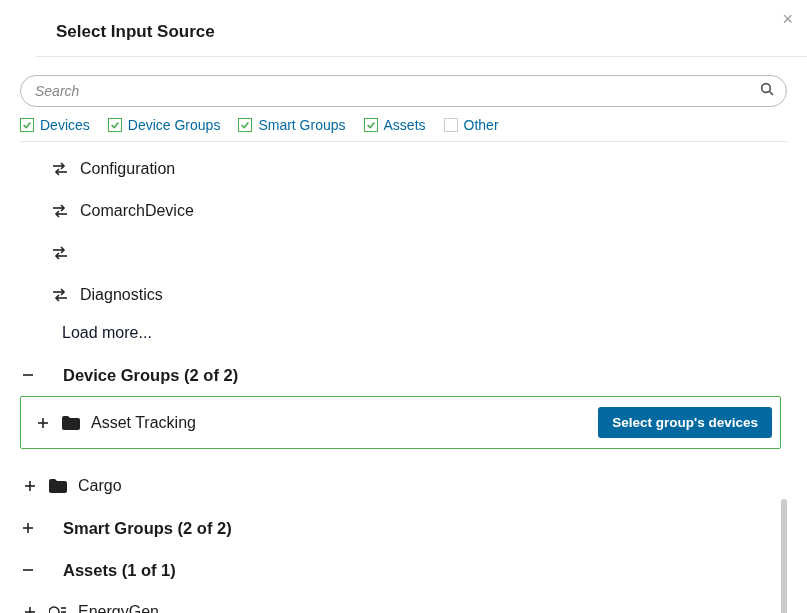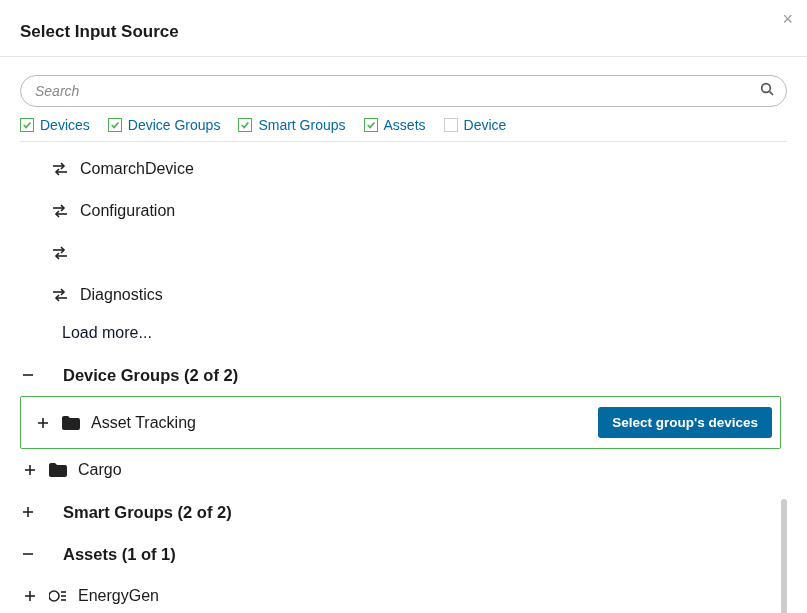--- a/index.html
+++ b/index.html
@@ -21,20 +21,21 @@
       display: flex;
       flex-direction: column;
     }
     .header {
       padding: 12px 20px 14px 20px;
       border-bottom: 1px solid #e5e5e5;
       display: flex;
       justify-content: space-between;
       align-items: flex-start;
       position: relative;
+      margin-left: 36px;
     }
     .header-title {
       font-size: 17px;
       font-weight: 700;
       color: #1a1a1a;
       margin-top: 10px;
     }
     .close-btn {
       position: absolute;
       top: 10px;
@@ -125,21 +126,21 @@
       min-height: 42px;
     }
     .tree-row.indent1 {
       padding-left: 50px;
     }
     .tree-row.indent2 {
       padding-left: 22px;
     }
     .tree-row.selected {
       border: 1px solid #4CAF50;
-      margin: 0 26px 0 20px;
+      margin: 0 26px 16px 20px;
       padding-left: 14px;
       padding-right: 8px;
       border-radius: 2px;
     }
     .expand-icon {
       width: 16px;
       display: flex;
       justify-content: center;
       margin-right: 10px;
       flex-shrink: 0;
@@ -267,48 +268,48 @@
       <label class="filter">
         <span class="cb">
           <svg class="cb-check" width="10" height="10" viewBox="0 0 12 12">
               <path d="M2 6 L5 9 L10 3" stroke="currentColor" stroke-width="2" fill="none"></path>
             </svg>
         </span>
         <span>Assets</span>
       </label>
       <label class="filter">
         <span class="cb unchecked"></span>
-        <span>Device</span>
+        <span>Other</span>
       </label>
     </div>
   </div>
 
   <div class="tree">
 
     <div class="tree-row indent1">
       <span class="type-icon">
         <svg width="16" height="14" viewBox="0 0 16 14" stroke="currentColor" stroke-width="1.6" fill="none">
           <line x1="1" y1="4" x2="12" y2="4"></line>
             <polyline points="9,1 12,4 9,7"></polyline>
           <line x1="15" y1="10" x2="4" y2="10"></line>
             <polyline points="7,7 4,10 7,13"></polyline>
         </svg>
       </span>
-      <span class="row-label">ComarchDevice</span>
+      <span class="row-label">Configuration</span>
     </div>
     <div class="tree-row indent1">
       <span class="type-icon">
         <svg width="16" height="14" viewBox="0 0 16 14" stroke="currentColor" stroke-width="1.6" fill="none">
           <line x1="1" y1="4" x2="12" y2="4"></line>
             <polyline points="9,1 12,4 9,7"></polyline>
           <line x1="15" y1="10" x2="4" y2="10"></line>
             <polyline points="7,7 4,10 7,13"></polyline>
         </svg>
       </span>
-      <span class="row-label">Configuration</span>
+      <span class="row-label">ComarchDevice</span>
     </div>
     <div class="tree-row indent1">
       <span class="type-icon">
         <svg width="16" height="14" viewBox="0 0 16 14" stroke="currentColor" stroke-width="1.6" fill="none">
           <line x1="1" y1="4" x2="12" y2="4"></line>
             <polyline points="9,1 12,4 9,7"></polyline>
           <line x1="15" y1="10" x2="4" y2="10"></line>
             <polyline points="7,7 4,10 7,13"></polyline>
         </svg>
       </span>

